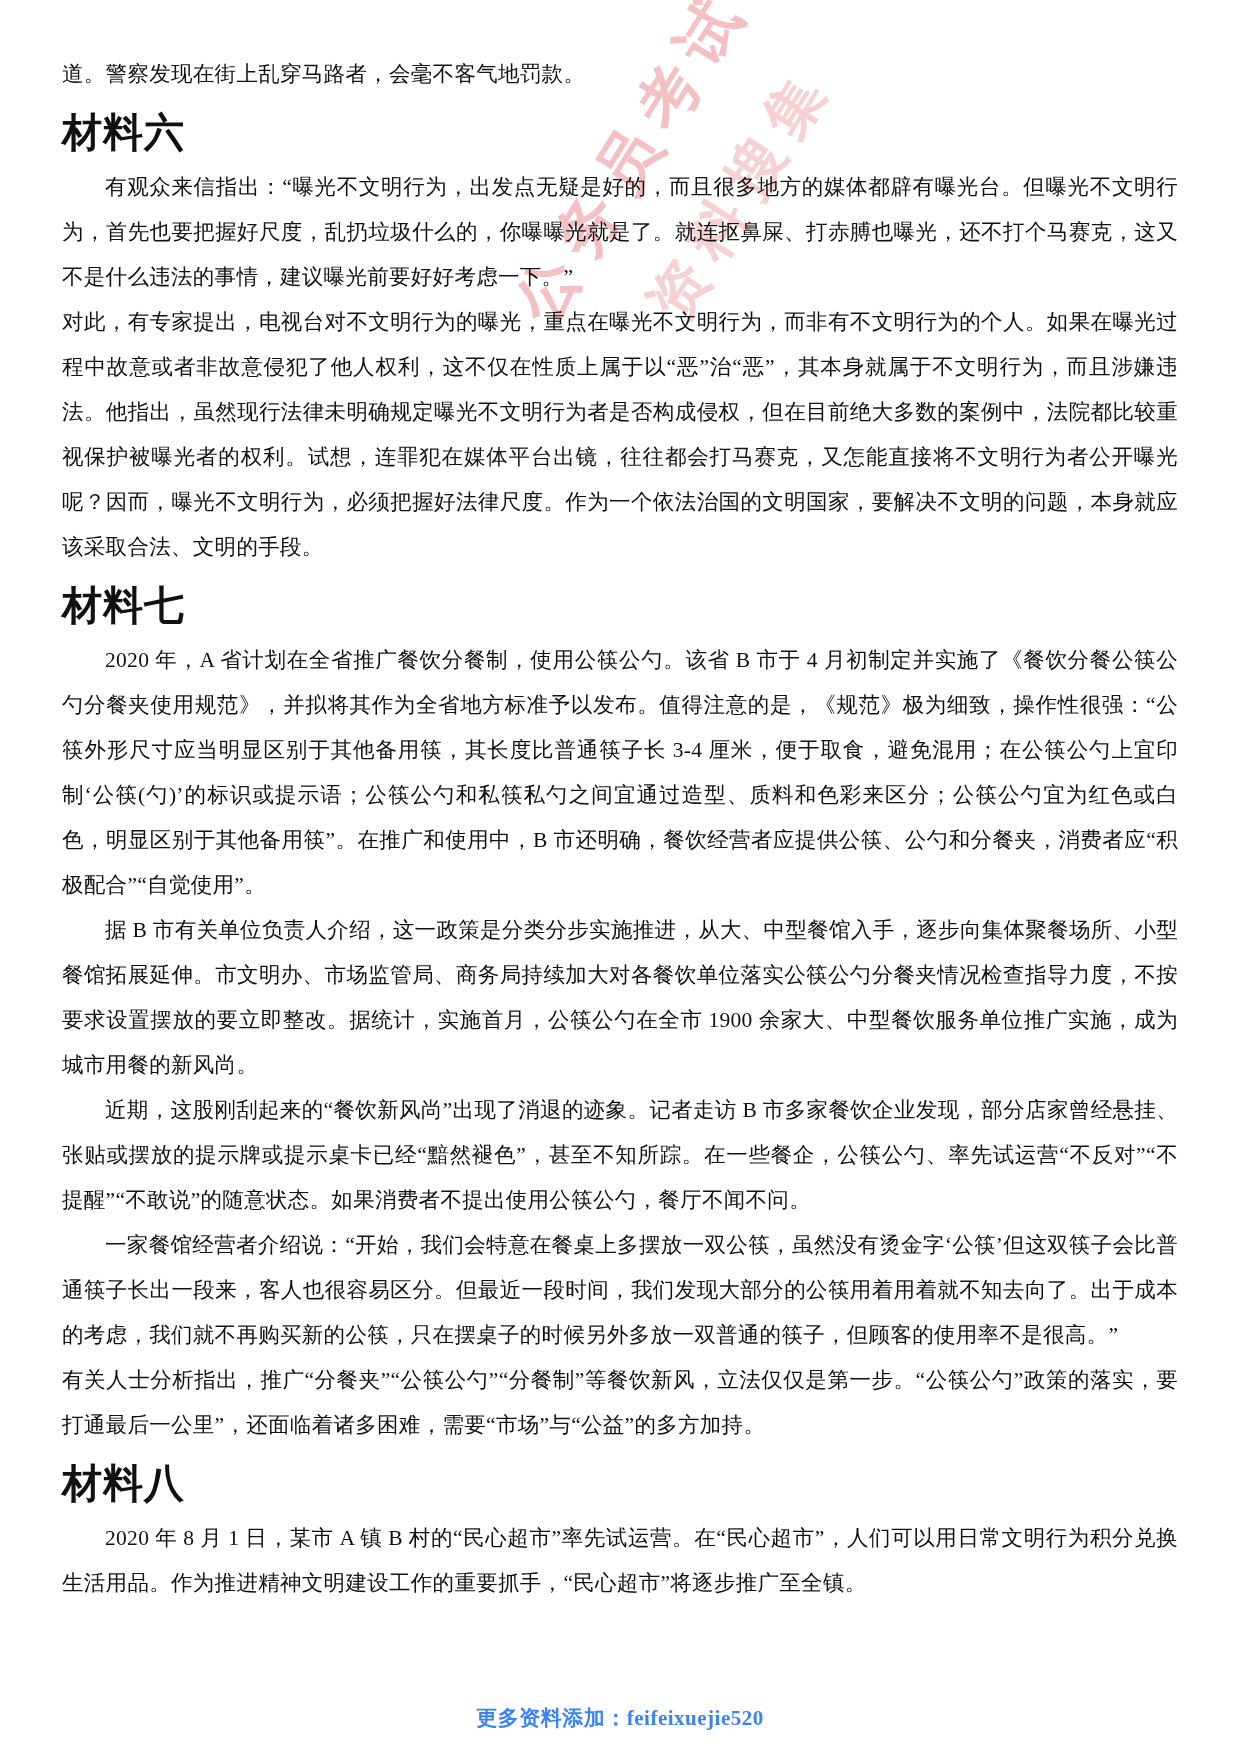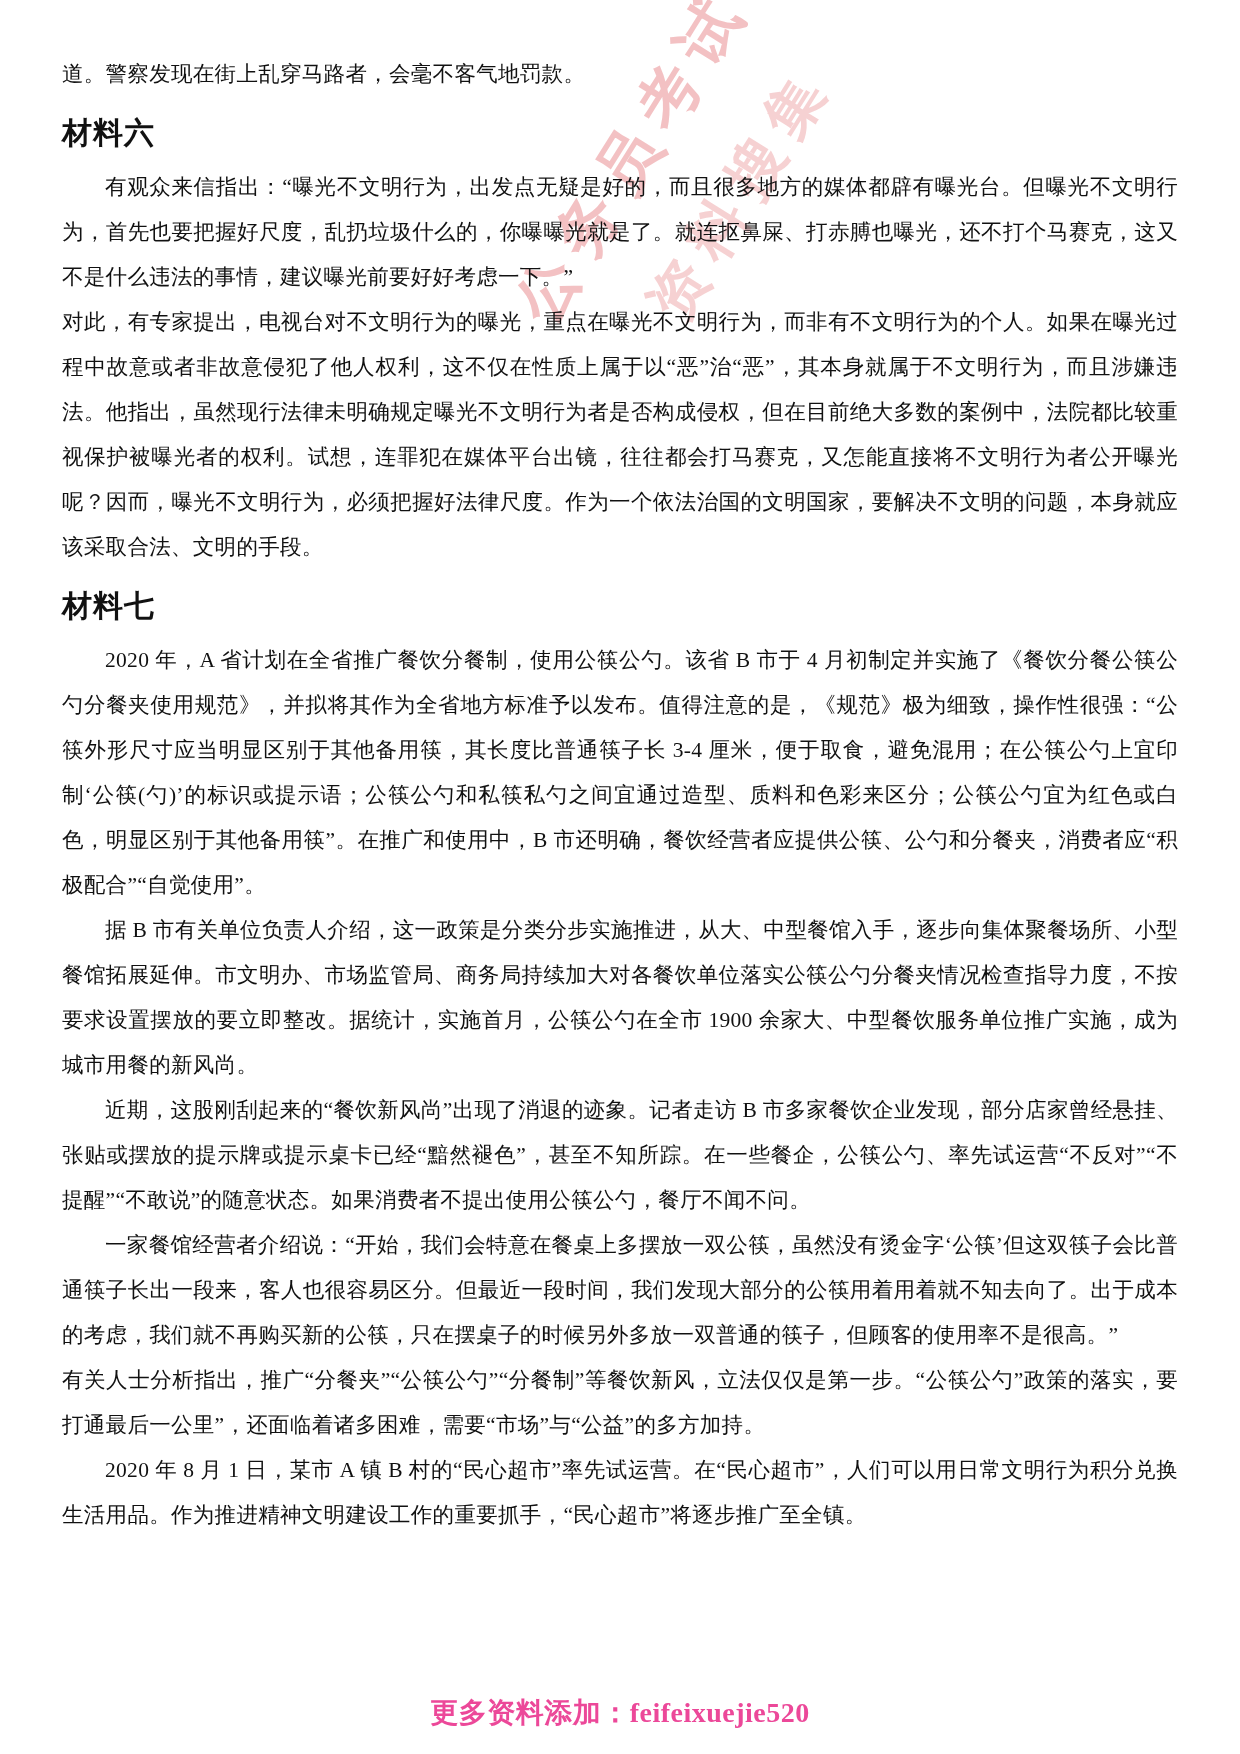--- a/index.html
+++ b/index.html
@@ -67,41 +67,41 @@
     line-height: 45px;
     text-align: justify;
     text-justify: inter-ideograph;
     margin: 0;
     letter-spacing: 0.3px;
   }
   .indent {
     text-indent: 2em;
   }
   .heading {
-    font-size: 30px;
+    font-size: 40px;
     font-weight: 700;
     line-height: 60px;
     margin: 6px 0 2px 0;
     letter-spacing: 1px;
     font-family: Liberation Serif, serif;
   }
 
   .footer {
     position: absolute;
     left: 0;
     right: 0;
     bottom: 22px;
     text-align: center;
     z-index: 3;
   }
   .footer-text {
-    font-size: 28px;
+    font-size: 21px;
     font-weight: 700;
     letter-spacing: 0.5px;
-    color: #ec4899;
+    color: #3b82f6;
     font-family: "Liberation Serif", "DejaVu Serif", serif;
   }
 </style>
 </head>
 <body>
 
 <div class="page">
 
   <div class="watermark-layer">
     <div class="watermark wm1">公务员考试</div>
@@ -116,20 +116,21 @@
     <p class="para indent">有观众来信指出：“曝光不文明行为，出发点无疑是好的，而且很多地方的媒体都辟有曝光台。但曝光不文明行为，首先也要把握好尺度，乱扔垃圾什么的，你曝曝光就是了。就连抠鼻屎、打赤膊也曝光，还不打个马赛克，这又不是什么违法的事情，建议曝光前要好好考虑一下。”</p>
     <p class="para">对此，有专家提出，电视台对不文明行为的曝光，重点在曝光不文明行为，而非有不文明行为的个人。如果在曝光过程中故意或者非故意侵犯了他人权利，这不仅在性质上属于以“恶”治“恶”，其本身就属于不文明行为，而且涉嫌违法。他指出，虽然现行法律未明确规定曝光不文明行为者是否构成侵权，但在目前绝大多数的案例中，法院都比较重视保护被曝光者的权利。试想，连罪犯在媒体平台出镜，往往都会打马赛克，又怎能直接将不文明行为者公开曝光呢？因而，曝光不文明行为，必须把握好法律尺度。作为一个依法治国的文明国家，要解决不文明的问题，本身就应该采取合法、文明的手段。</p>
 
     <h2 class="heading">材料七</h2>
     <p class="para indent">2020 年，A 省计划在全省推广餐饮分餐制，使用公筷公勺。该省 B 市于 4 月初制定并实施了《餐饮分餐公筷公勺分餐夹使用规范》，并拟将其作为全省地方标准予以发布。值得注意的是，《规范》极为细致，操作性很强：“公筷外形尺寸应当明显区别于其他备用筷，其长度比普通筷子长 3-4 厘米，便于取食，避免混用；在公筷公勺上宜印制‘公筷(勺)’的标识或提示语；公筷公勺和私筷私勺之间宜通过造型、质料和色彩来区分；公筷公勺宜为红色或白色，明显区别于其他备用筷”。在推广和使用中，B 市还明确，餐饮经营者应提供公筷、公勺和分餐夹，消费者应“积极配合”“自觉使用”。</p>
     <p class="para indent">据 B 市有关单位负责人介绍，这一政策是分类分步实施推进，从大、中型餐馆入手，逐步向集体聚餐场所、小型餐馆拓展延伸。市文明办、市场监管局、商务局持续加大对各餐饮单位落实公筷公勺分餐夹情况检查指导力度，不按要求设置摆放的要立即整改。据统计，实施首月，公筷公勺在全市 1900 余家大、中型餐饮服务单位推广实施，成为城市用餐的新风尚。</p>
     <p class="para indent">近期，这股刚刮起来的“餐饮新风尚”出现了消退的迹象。记者走访 B 市多家餐饮企业发现，部分店家曾经悬挂、张贴或摆放的提示牌或提示桌卡已经“黯然褪色”，甚至不知所踪。在一些餐企，公筷公勺、率先试运营“不反对”“不提醒”“不敢说”的随意状态。如果消费者不提出使用公筷公勺，餐厅不闻不问。</p>
     <p class="para indent">一家餐馆经营者介绍说：“开始，我们会特意在餐桌上多摆放一双公筷，虽然没有烫金字‘公筷’但这双筷子会比普通筷子长出一段来，客人也很容易区分。但最近一段时间，我们发现大部分的公筷用着用着就不知去向了。出于成本的考虑，我们就不再购买新的公筷，只在摆桌子的时候另外多放一双普通的筷子，但顾客的使用率不是很高。”</p>
     <p class="para">有关人士分析指出，推广“分餐夹”“公筷公勺”“分餐制”等餐饮新风，立法仅仅是第一步。“公筷公勺”政策的落实，要打通最后一公里”，还面临着诸多困难，需要“市场”与“公益”的多方加持。</p>
 
+    <h2 class="heading">材料八</h2>
     <p class="para indent">2020 年 8 月 1 日，某市 A 镇 B 村的“民心超市”率先试运营。在“民心超市”，人们可以用日常文明行为积分兑换生活用品。作为推进精神文明建设工作的重要抓手，“民心超市”将逐步推广至全镇。</p>
 
   </div>
 
   <div class="footer">
     <span class="footer-text">更多资料添加：feifeixuejie520</span>
   </div>
 
 </div>
 

